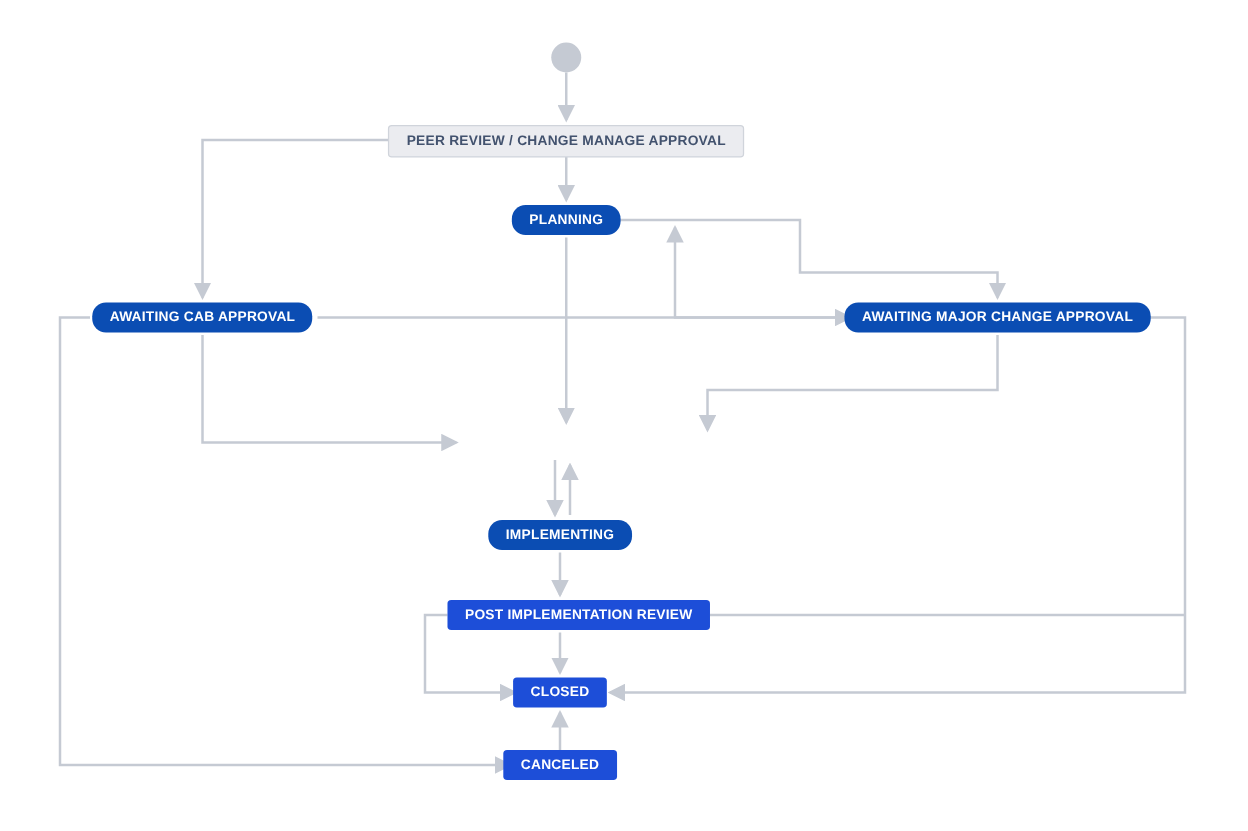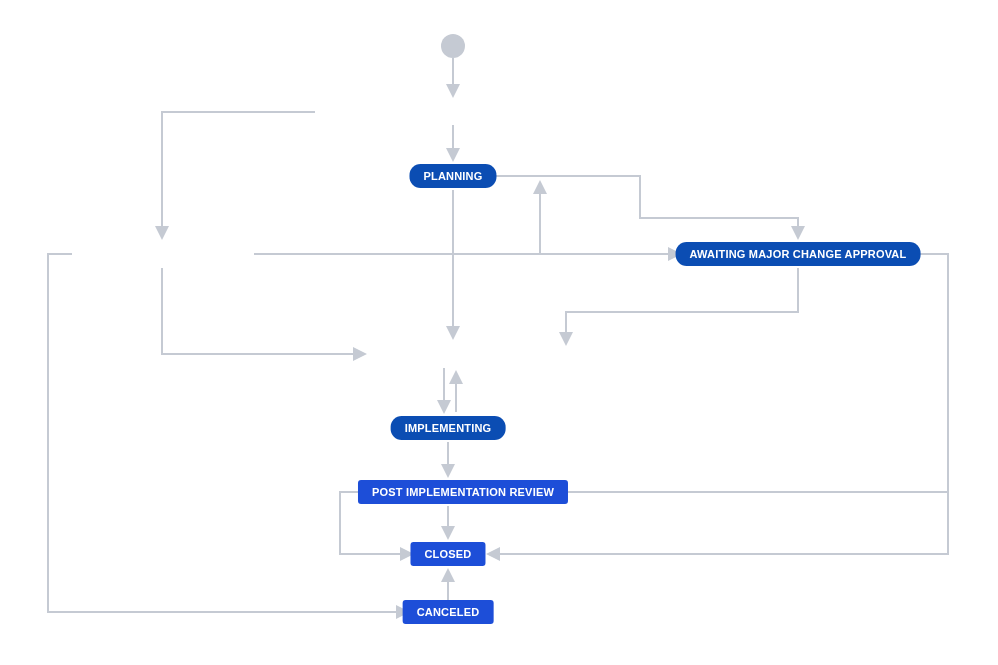--- a/index.html
+++ b/index.html
@@ -100,25 +100,31 @@
 
     <path d="M 916 254 L 948 254 L 948 554 L 488 554" marker-end="url(#arrow)"></path>
     <path d="M 568 492 L 948 492"></path>
 
     <path d="M 72 254 L 48 254 L 48 612 L 408 612" marker-end="url(#arrow)"></path>
   </g>
 </svg>
 
 <div class="start-dot" style="left:453px; top:34px;"></div>
 
+<div class="node gray" style="left:453px; top:100px;">
+  <span>PEER REVIEW / CHANGE MANAGE APPROVAL</span>
+</div>
 
 <div class="node blue" style="left:453px; top:164px;">
   <span>PLANNING</span>
 </div>
 
+<div class="node blue" style="left:162px; top:242px;">
+  <span>AWAITING CAB APPROVAL</span>
+</div>
 
 <div class="node blue" style="left:798px; top:242px;text-align:center;">
   <span>AWAITING MAJOR CHANGE APPROVAL</span>
 </div>
 
 
 <div class="node blue" style="left:448px; top:416px;">
   <span>IMPLEMENTING</span>
 </div>
 

